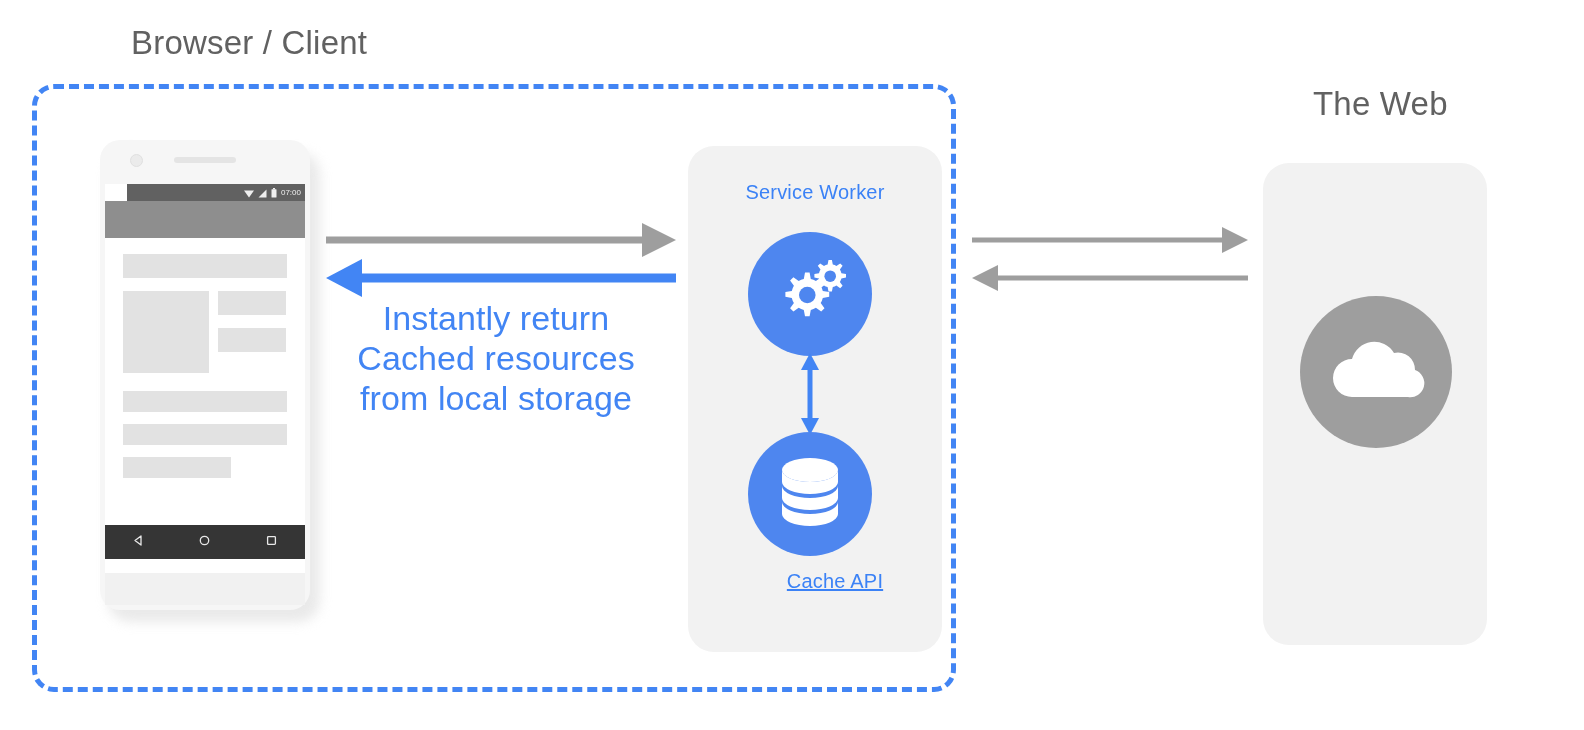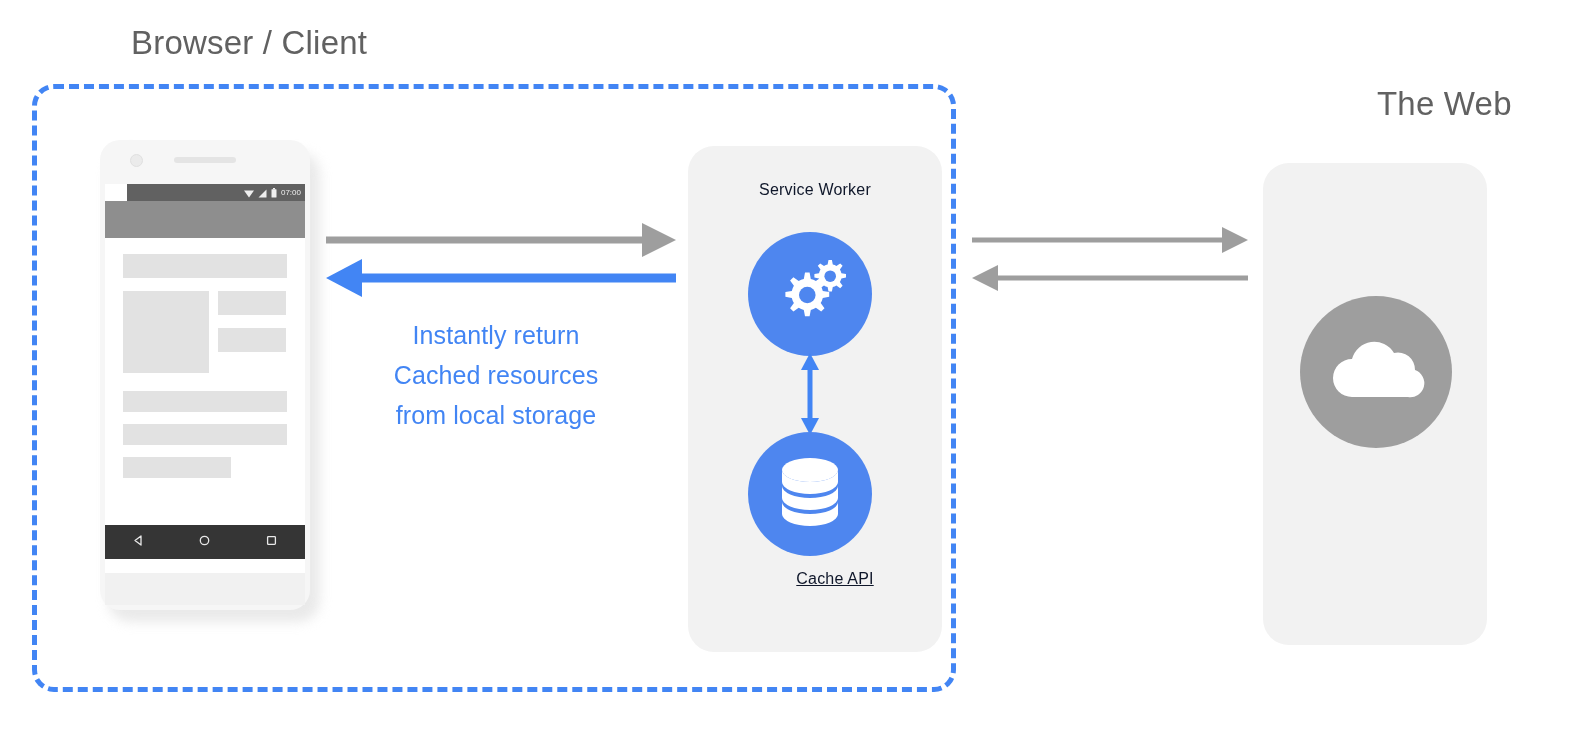--- a/index.html
+++ b/index.html
@@ -21,26 +21,26 @@
   
   .label {
     position: absolute;
     color: #616161;
     font-size: 33px;
     font-weight: 400;
     white-space: nowrap;
     letter-spacing: 0.2px;
   }
   #browser-client-label { left: 131px; top: 24px; }
-  #the-web-label        { left: 1377px; top: 85px; }
+  #the-web-label        { left: 1313px; top: 85px; }
 
   .panel-label {
     position: absolute;
-    color: #0f172a;
-    font-size: 16px;
+    color: #3b82f6;
+    font-size: 20px;
     white-space: nowrap;
     text-align: center;
     letter-spacing: 0.2px;
   }
   #sw-title    { left: 690px; top: 181px; width: 250px; }
   #cache-title { left: 710px; top: 570px; width: 250px; text-decoration: underline; }
 
   
   #browser-boundary {
     position: absolute;
@@ -104,26 +104,25 @@
   #arrow-client-to-sw  { left: 326px; top: 222px;  width: 350px; height: 36px; }
   #arrow-sw-to-client  { left: 326px; top: 258px;  width: 350px; height: 40px; }
   #arrow-sw-to-web     { left: 972px; top: 224px;  width: 276px; height: 32px; }
   #arrow-web-to-sw     { left: 972px; top: 262px;  width: 276px; height: 32px; }
   #arrow-sw-cache      { left: 792px; top: 352px;  width: 36px;  height: 84px; }
 
   
   .annotation {
     position: absolute;
     color: #4285f4;
-    font-size: 25px;
+    font-size: 34px;
     line-height: 40px;
     text-align: center;
     white-space: pre-line;
     letter-spacing: 0.1px;
-    margin-top: 17px;
   }
   #annotation-cached  { left: 344px;  top: 298px; width: 304px; }
   #annotation-update  { left: 1000px; top: 298px; width: 228px; }
 
   
   #phone-mockup {
     position: absolute;
     left: 100px;
     top: 140px;
     width: 216px;

